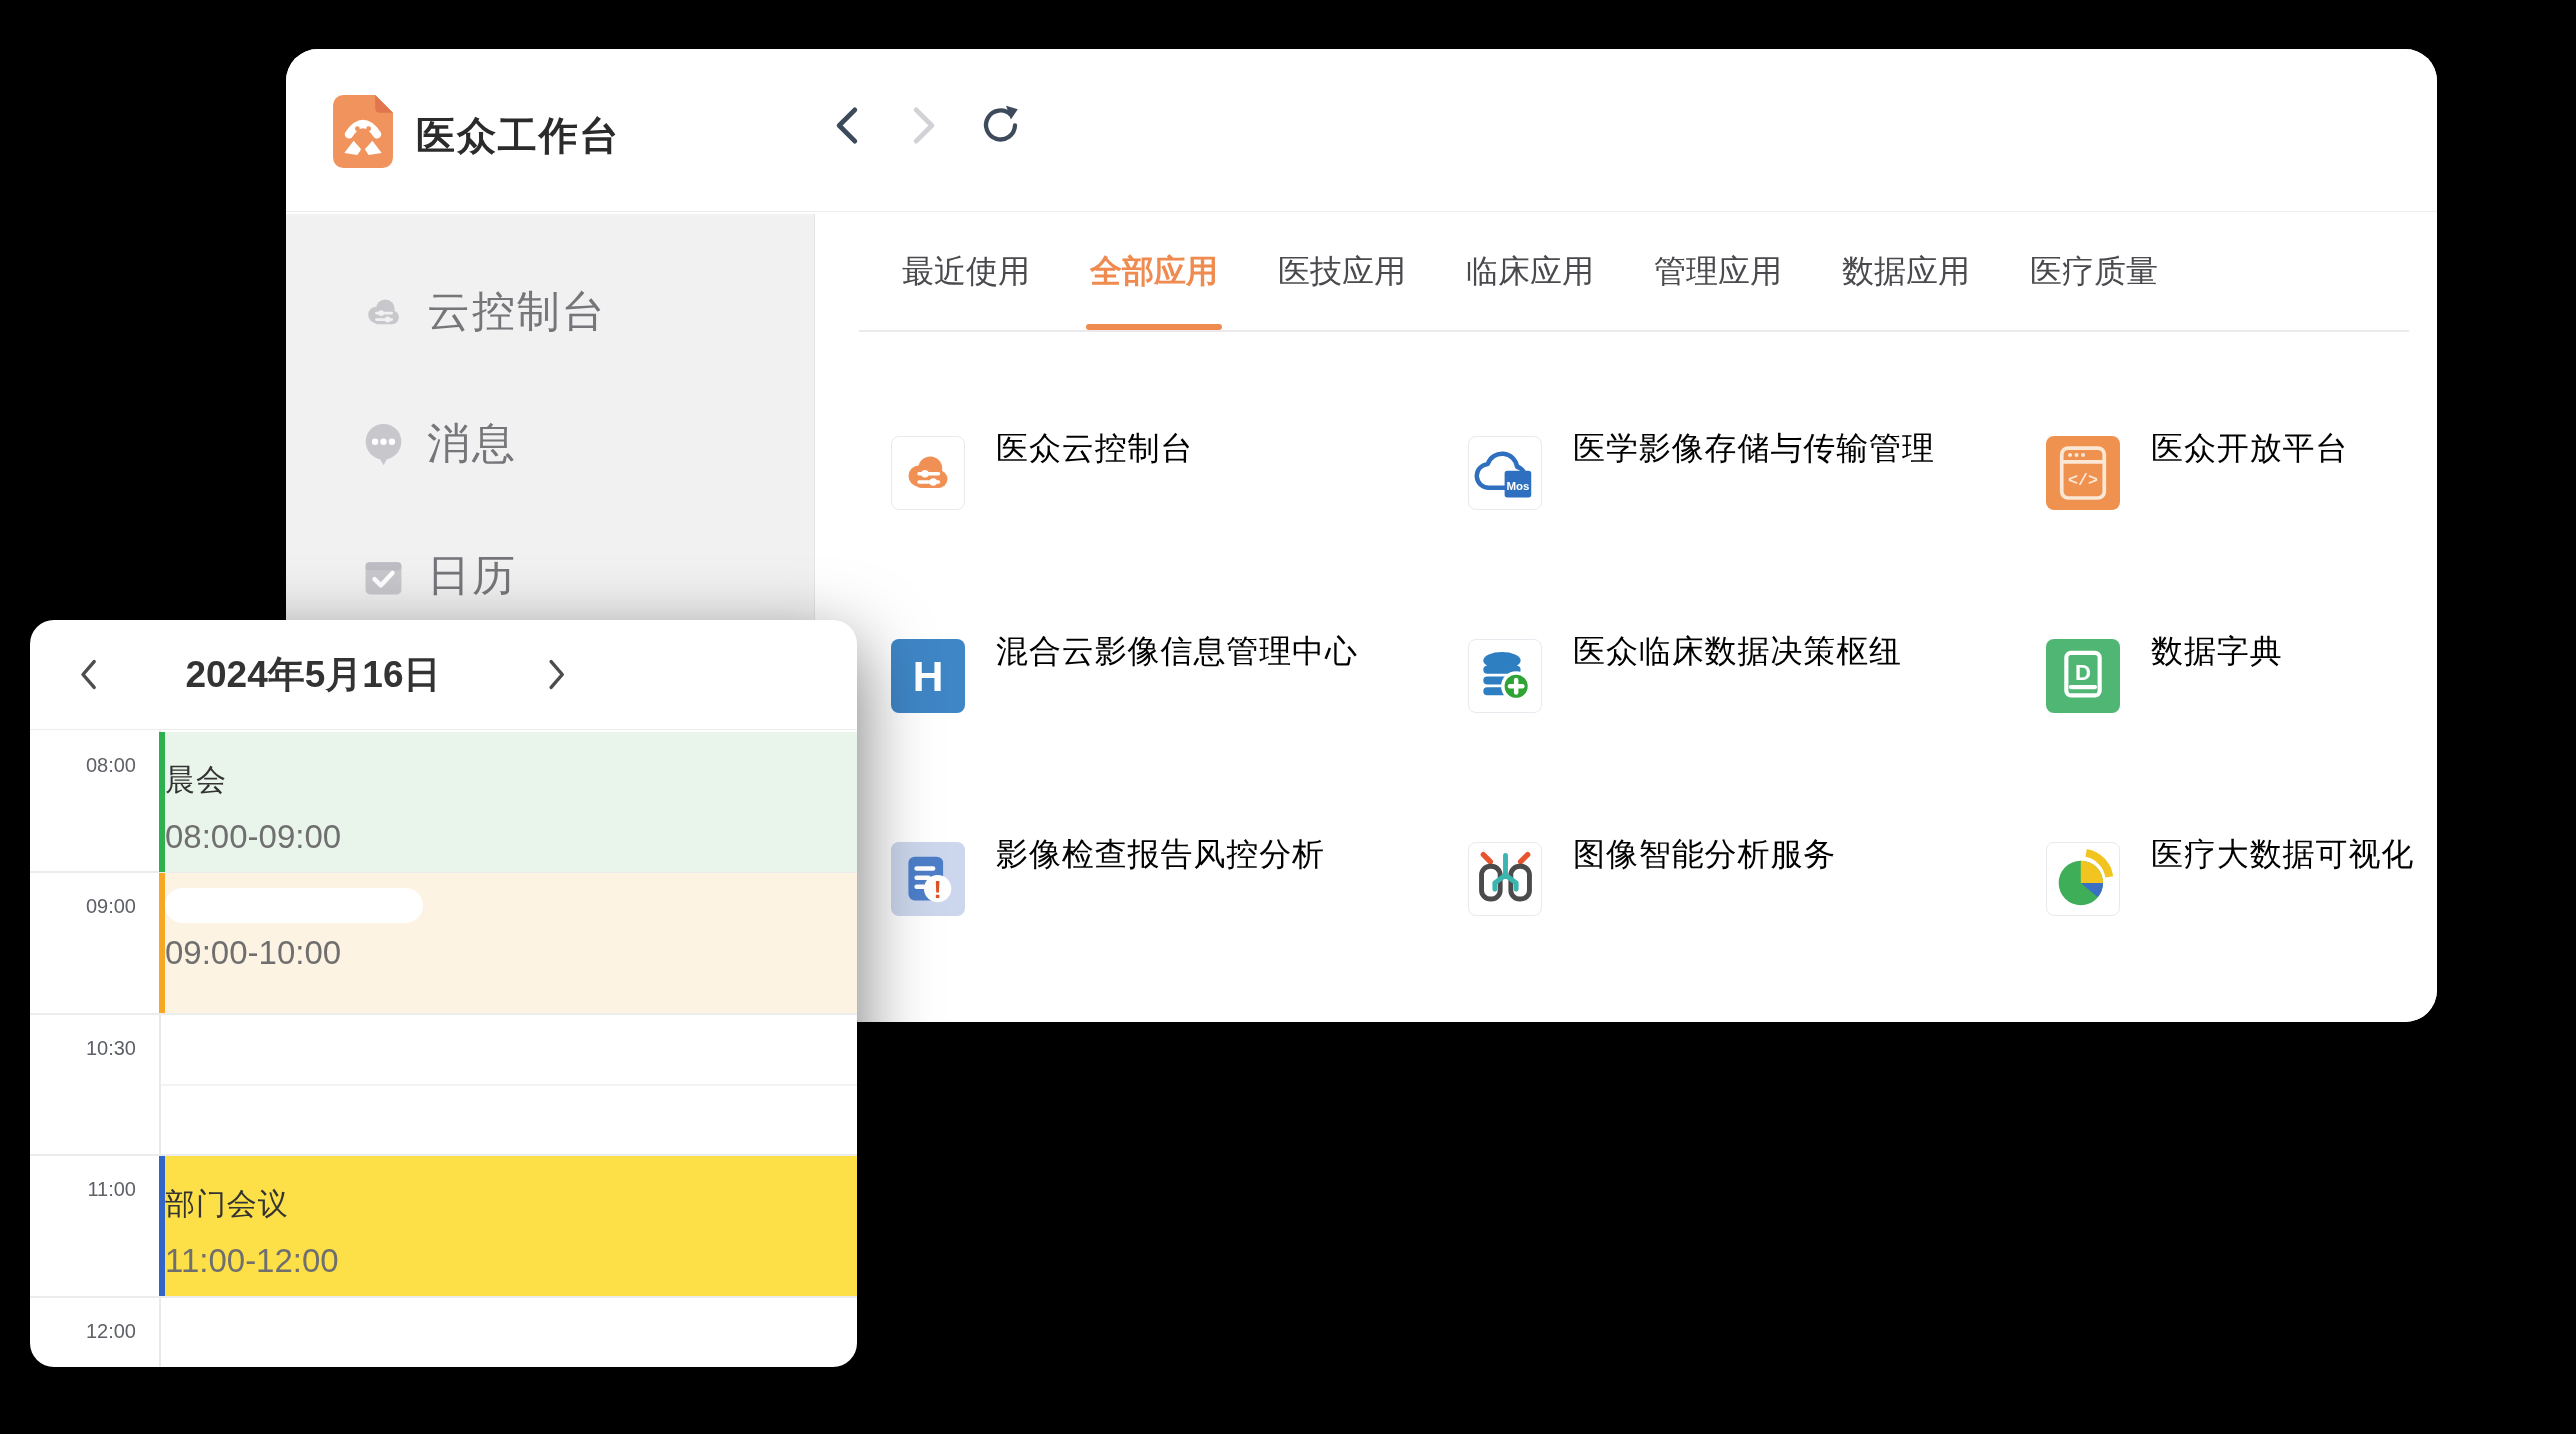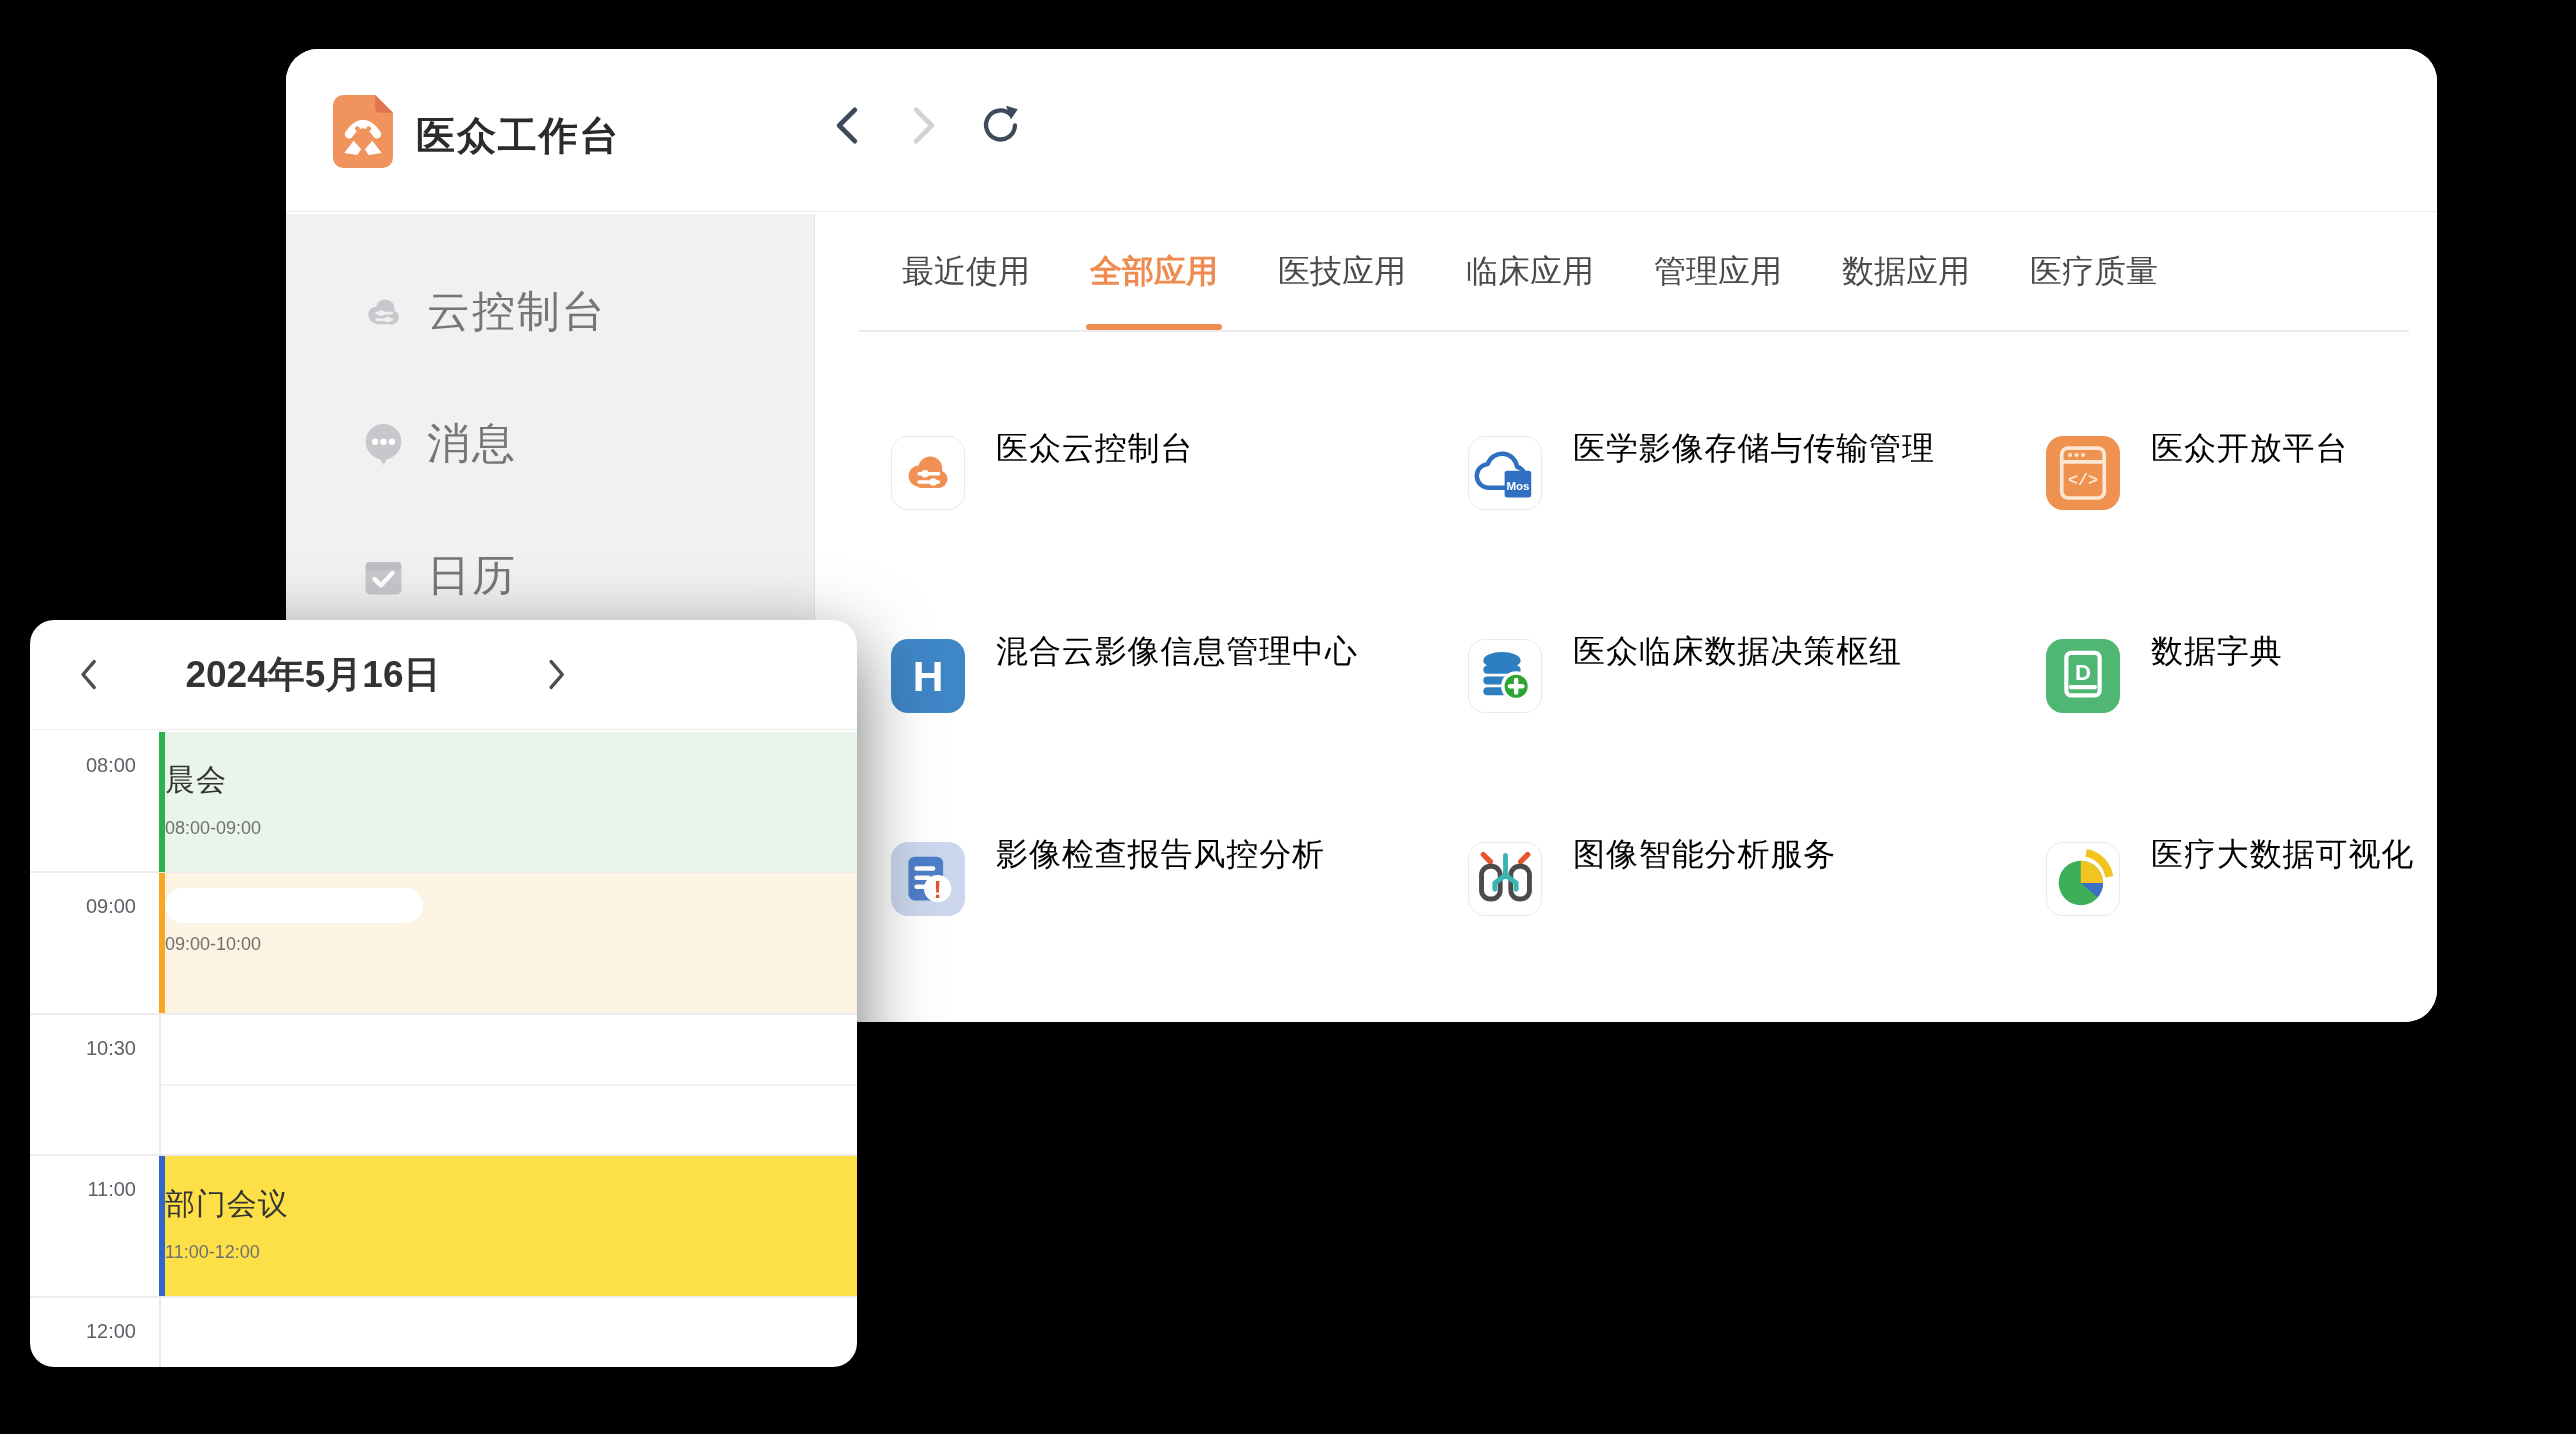--- a/index.html
+++ b/index.html
@@ -28,39 +28,39 @@
   .content { position:absolute; left:530px; top:165px; right:0; bottom:0; background:#fff; border-radius:0 0 32px 0; }
   
   .tabs { position:absolute; left:86px; top:0; height:116px; display:flex; align-items:center; gap:60px; }
   .tab { position:relative; height:116px; display:flex; align-items:center; font-size:32px; color:#4a4a4e; cursor:pointer; white-space:nowrap; }
   .tab.active { color:var(--accent); font-weight:600; }
   .tab.active::after { content:""; position:absolute; left:-3.7px; right:-3.7px; bottom:0; height:6.5px; border-radius:3.7px; background:var(--accent); }
   .tabs-divider { position:absolute; left:43px; right:28px; top:116px; height:1.9px; background:#ebebee; }
   
   .app-grid { position:absolute; left:0; top:118px; right:0; bottom:0; }
   .app-item { position:absolute; width:549px; height:74px; display:flex; align-items:center; cursor:pointer; }
-  .tile { width:74px; height:74px; border-radius:17px; flex:0 0 auto; display:flex; align-items:center; justify-content:center; overflow:hidden;margin-top:48px; }
+  .tile { width:74px; height:74px; border-radius:8px; flex:0 0 auto; display:flex; align-items:center; justify-content:center; overflow:hidden;margin-top:48px; }
   .tile.bordered { background:#fff; border:1.9px solid #e9e9ef; }
   .app-label { margin-left:31px; font-size:32px; font-weight:500; color:#000000; white-space:nowrap; letter-spacing:0.9px; }
   
   .calendar { position:absolute; left:30px; top:620px; width:827px; height:747px;
     background:#fff; border-radius:24px; box-shadow:0 24px 74px rgba(0,0,0,.55); overflow:hidden; }
   .cal-header { position:absolute; left:4px; top:0; width:100%; height:109px; }
   .cal-nav-btn { position:absolute; top:32px; width:45px; height:45px; background:none; border:none; cursor:pointer; display:flex; align-items:center; justify-content:center; }
   .cal-prev { left:32px; }
   .cal-next { left:501px; }
   .cal-date { position:absolute; left:102px; top:0; width:354px; height:109px; line-height:109px; text-align:center; font-size:37px; font-weight:600; color:#333; }
   .cal-grid { position:absolute; left:0; top:109px; right:0; bottom:0; border-top:1.9px solid #ececec; }
   .gutter-line { position:absolute; left:129px; top:0; bottom:0; width:1.9px; background:#eaeaea; }
   .hour-line { position:absolute; left:0; right:0; height:1.9px; background:#ececec; }
   .half-line { position:absolute; left:131px; right:0; height:1.9px; background:#f3f3f3; }
   .hour-label { position:absolute; left:0; width:106px; height:71px; line-height:71px; text-align:right; font-size:20px; color:#5d6066; }
   .event { position:absolute; left:129px; right:0; height:140px; border-left:6.5px solid; cursor:pointer; z-index:2; }
   .ev-title { margin-top:28px; font-size:30px; font-weight:500; color:#333; letter-spacing:0.9px; }
-  .ev-time { margin-top:17px; font-size:18px; color:#6f6f6f; }
+  .ev-time { margin-top:17px; font-size:33px; color:#6f6f6f; }
   .ev-pill { display:none; margin-top:15px; width:258px; height:35px; border-radius:17.7px; background:#fff; }
   .event.redacted .ev-pill { display:block; }
   .event.redacted .ev-time { margin-top:11.2px; }
   svg { display:block; }
 </style>
 </head>
 <body>
 
 <div class="stage">
 

